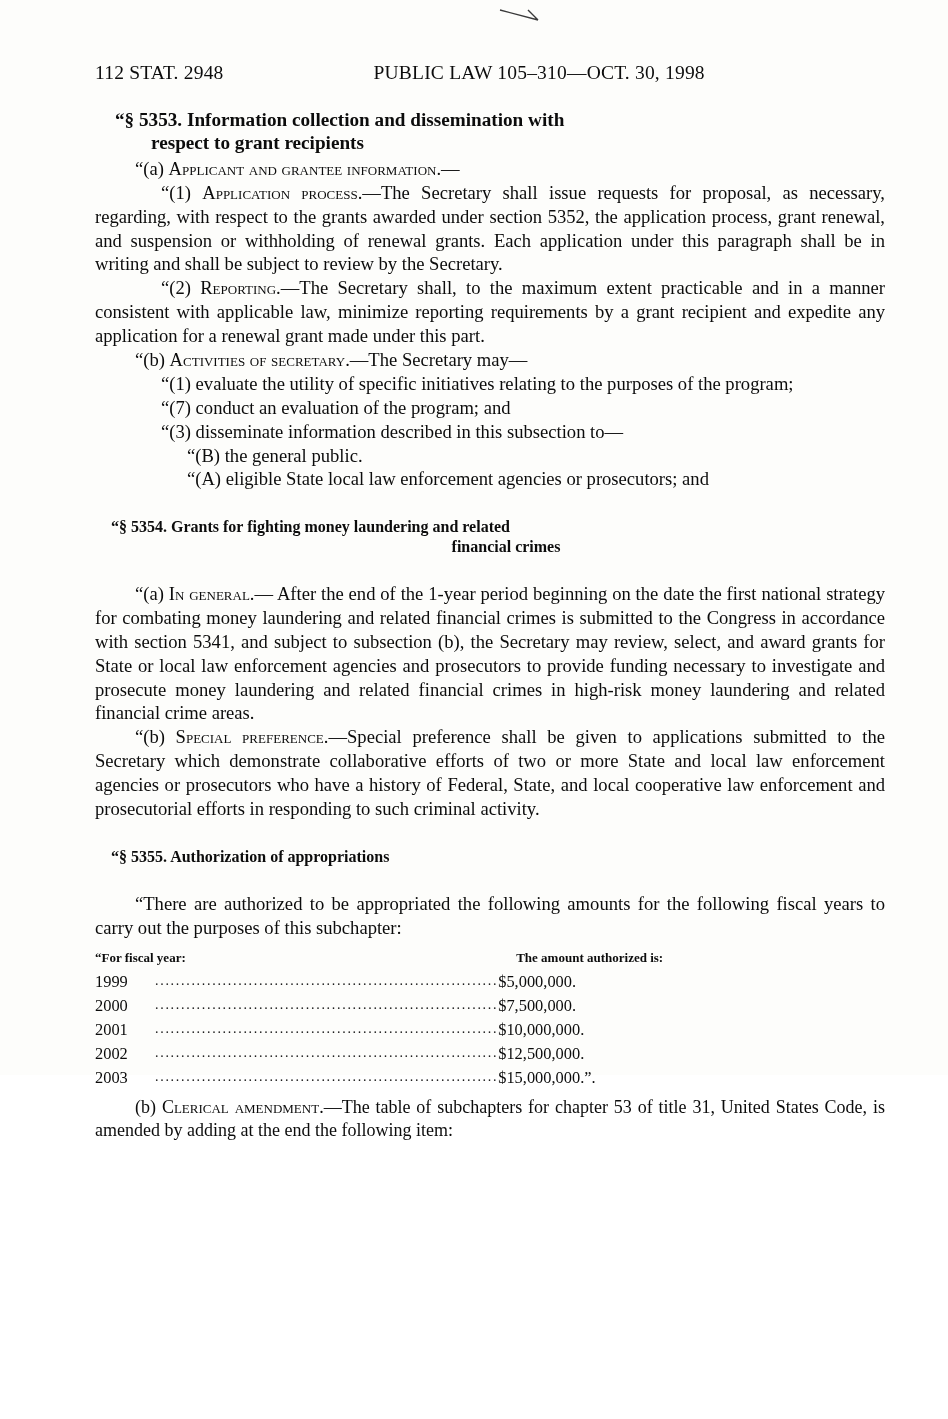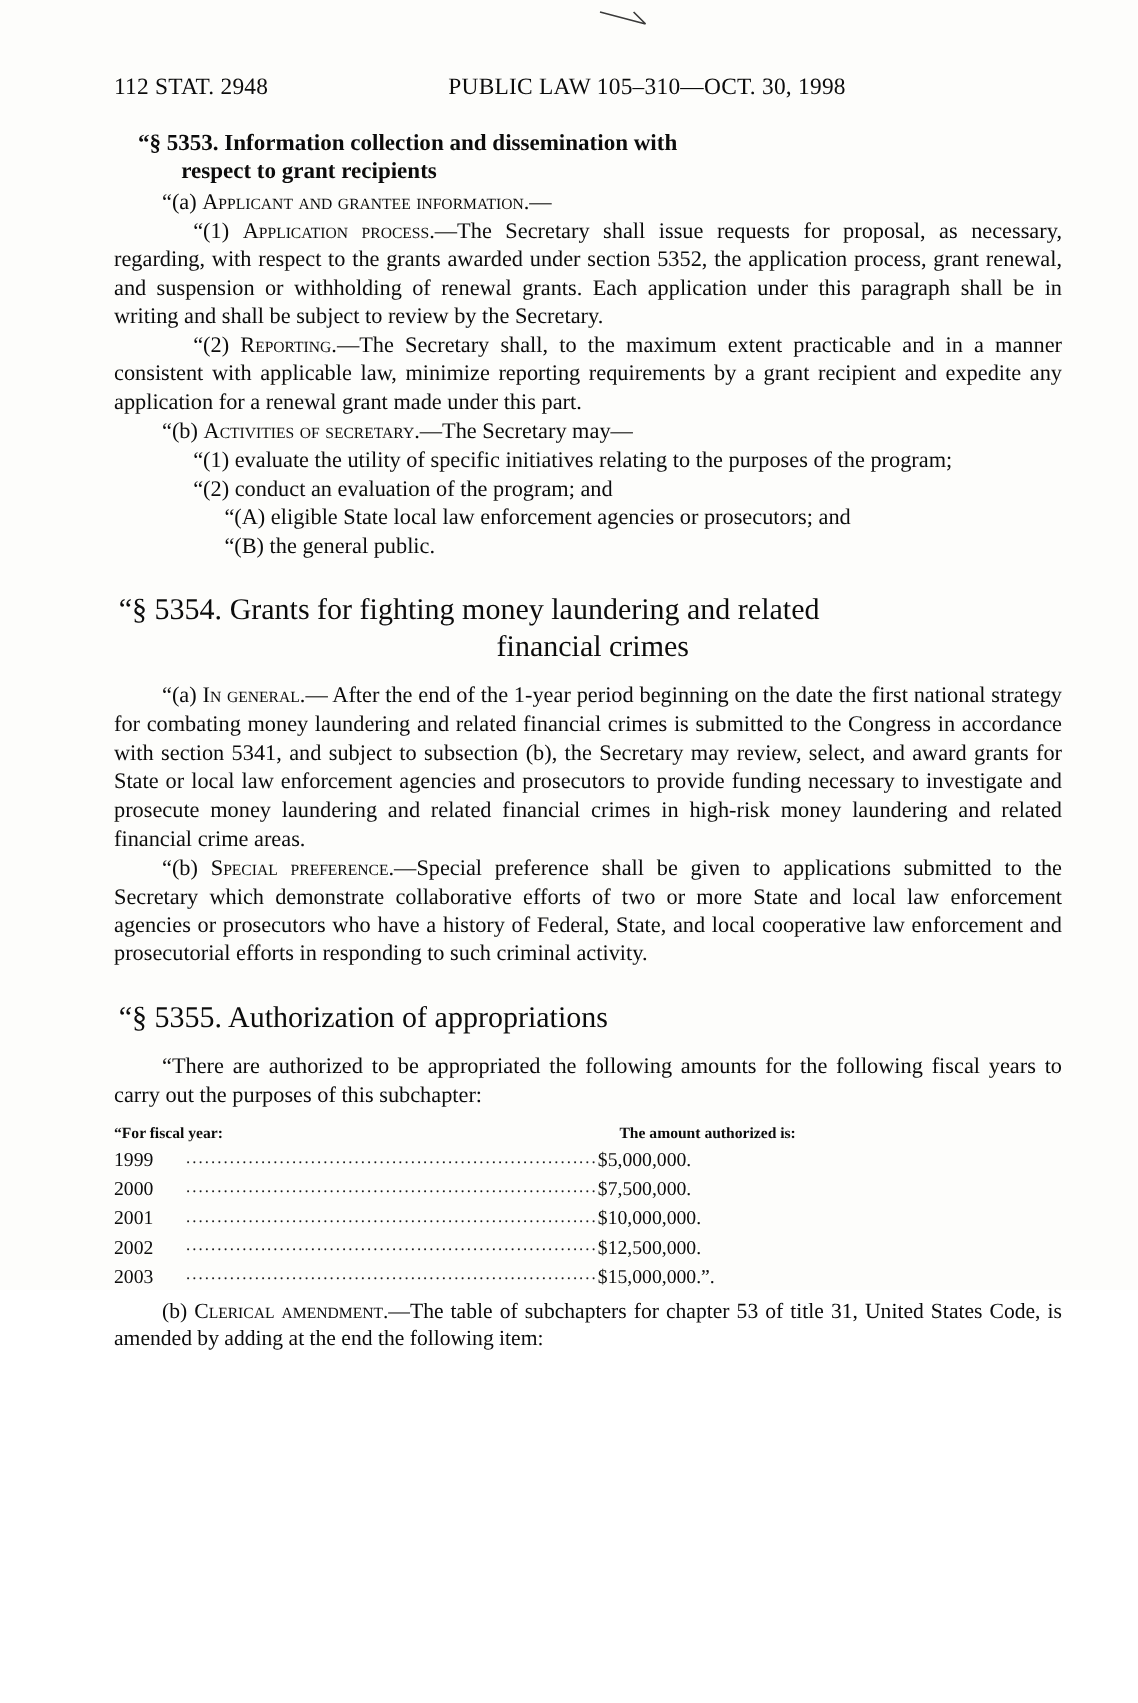--- a/index.html
+++ b/index.html
@@ -77,23 +77,23 @@
     text-align: justify;
   }
   p.ind1 { text-indent: 40px; }
   p.ind2 { text-indent: 66px; }
   p.ind3 { text-indent: 92px; }
   .sec-block {
     margin-top: 26px;
   }
   .sec-block.first { margin-top: 0; }
   h2.centered-head {
-    font-size: 25px;
-    font-weight: normal;
-    margin: 4px;
+    font-size: 16px;
+    font-weight: bold;
+    margin: 16px;
     line-height: 1.24;
   }
   h2.centered-head .l1 {
     display: block;
     padding-left: 52px;
     text-indent: -52px;
     text-align: justify;
   }
   h2.centered-head .l2 {
     display: block;
@@ -188,23 +188,24 @@
         </span>
         <span class="hang2">respect to grant recipients</span>
       </h2>
 
       <div class="wide">
         <p class="ind1">“(a) <span class="sc">Applicant and grantee information</span>.—</p>
         <p class="ind2">“(1) <span class="sc">Application process</span>.—The Secretary shall issue requests for proposal, as necessary, regarding, with respect to the grants awarded under section 5352, the application process, grant renewal, and suspension or withholding of renewal grants. Each application under this paragraph shall be in writing and shall be subject to review by the Secretary.</p>
         <p class="ind2">“(2) <span class="sc">Reporting</span>.—The Secretary shall, to the maximum extent practicable and in a manner consistent with applicable law, minimize reporting requirements by a grant recipient and expedite any application for a renewal grant made under this part.</p>
         <p class="ind1">“(b) <span class="sc">Activities of secretary</span>.—The Secretary may—</p>
         <p class="ind2">“(1) evaluate the utility of specific initiatives relating to the purposes of the program;</p>
-        <p class="ind2">“(2) conduct an evaluation of the program; and</p>
+        <p class="ind2">“(7) conduct an evaluation of the program; and</p>
+        <p class="ind2">“(3) disseminate information described in this subsection to—</p>
+        <p class="ind3">“(B) the general public.</p>
         <p class="ind3">“(A) eligible State local law enforcement agencies or prosecutors; and</p>
-        <p class="ind3">“(B) the general public.</p>
       </div>
     </div>
 
     <div class="sec-block">
       <h2 class="centered-head wide">
         <span class="l1">
           <span>“§ 5354.</span>
           <span>Grants for fighting money laundering and related</span>
         </span>
         <span class="l2">financial crimes</span>

